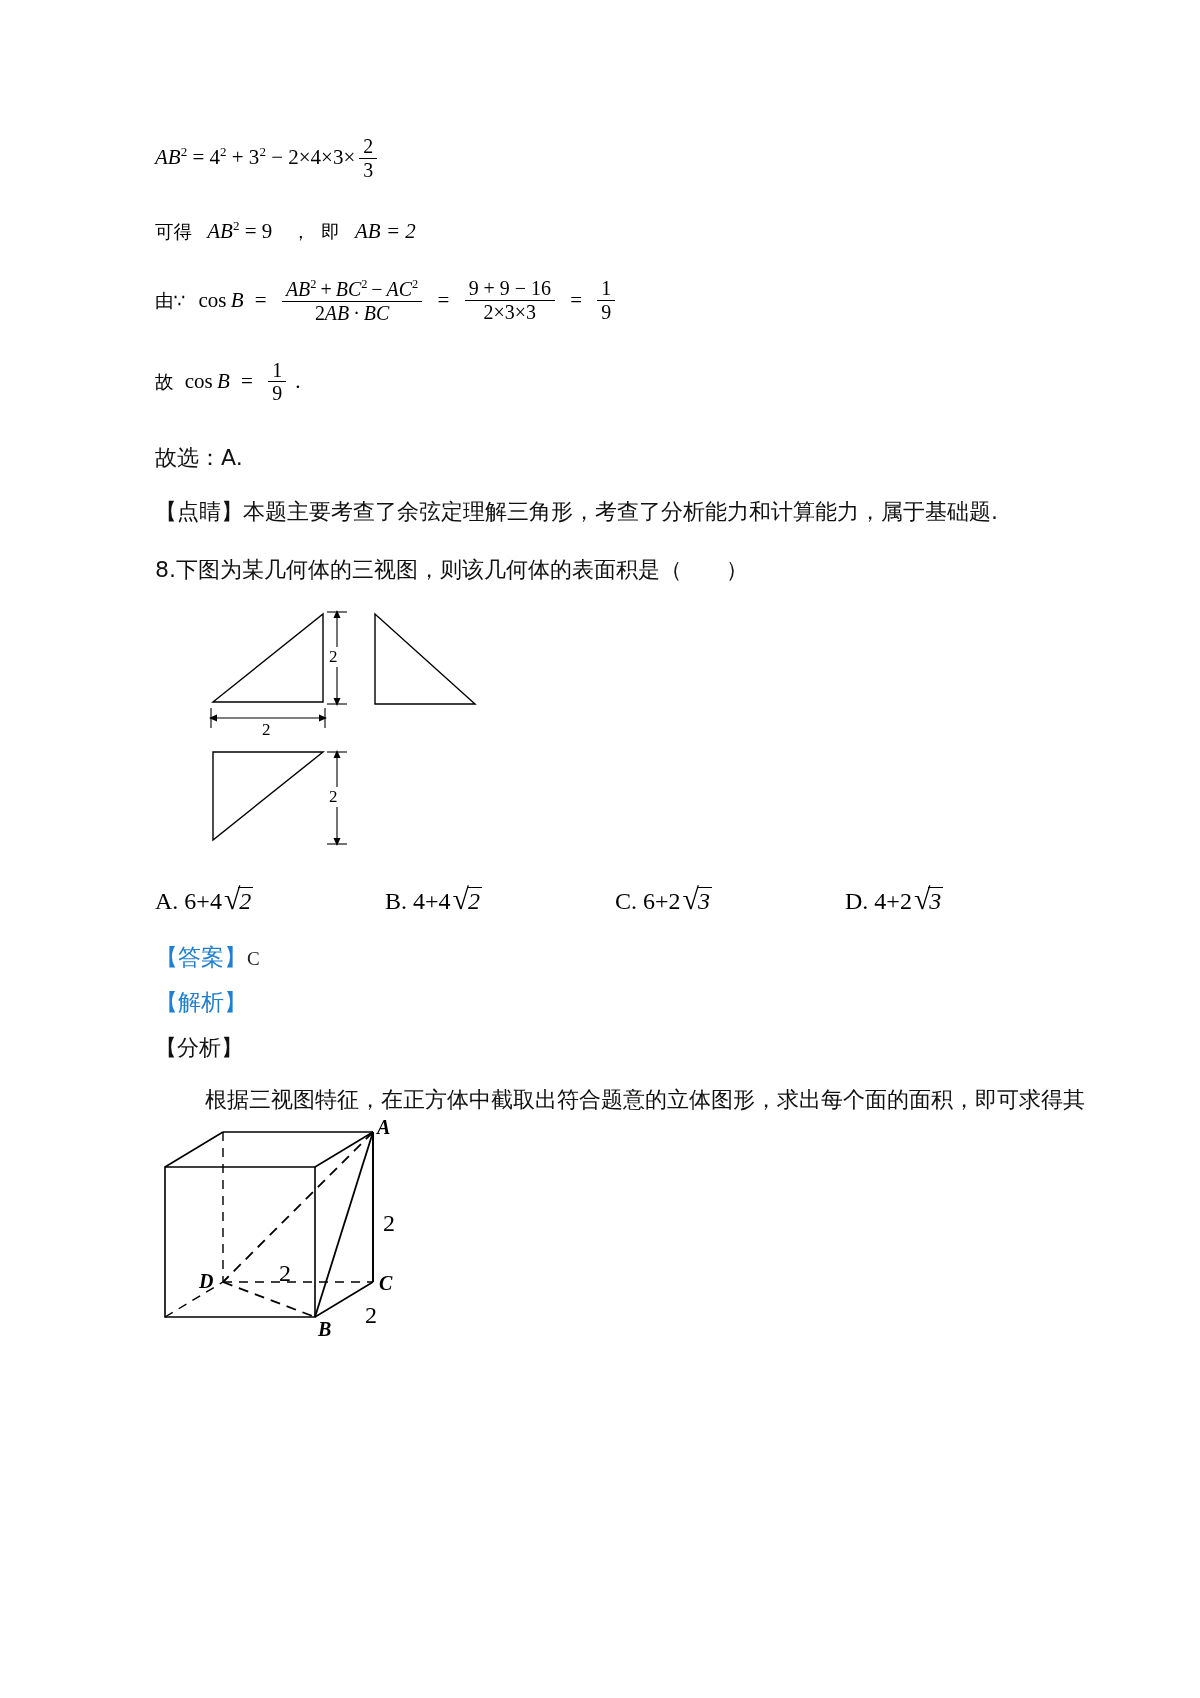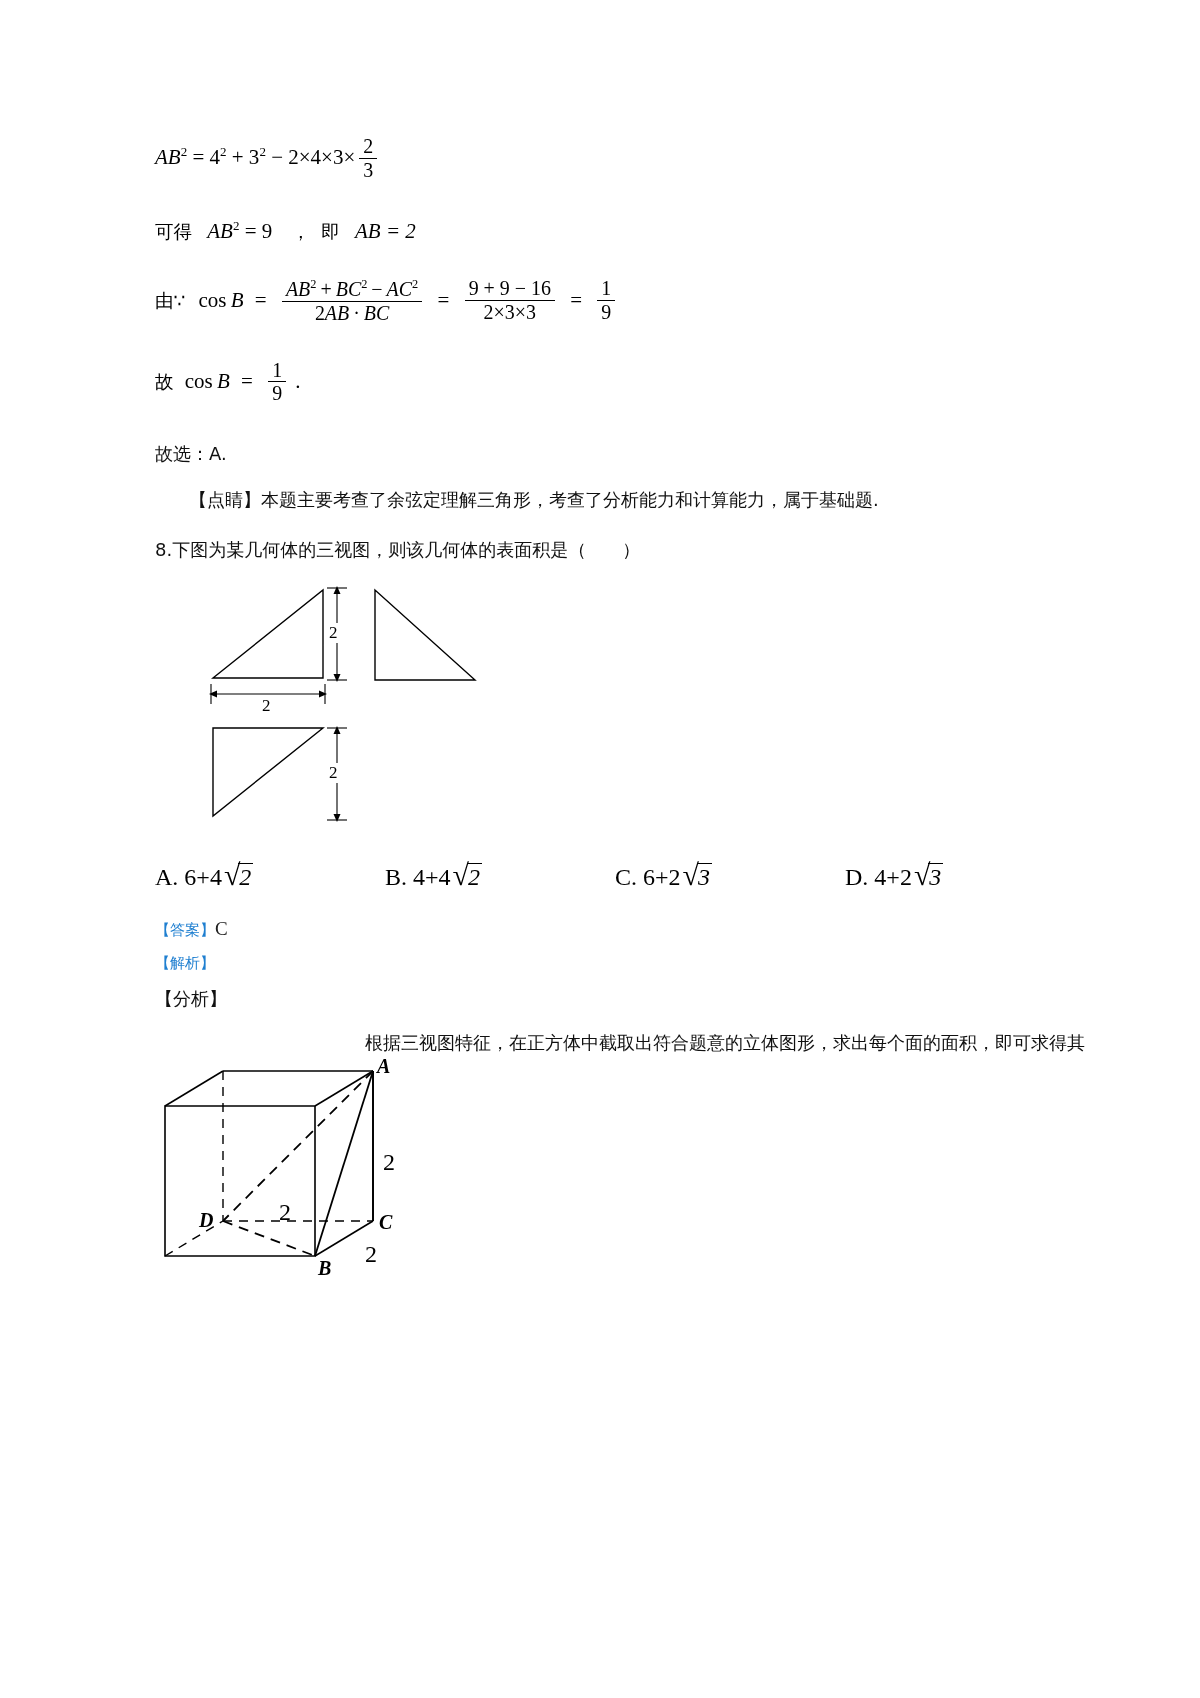--- a/index.html
+++ b/index.html
@@ -61,21 +61,21 @@
     padding: 0 4px;
     border-bottom: 1.3px solid #000;
   }
   .frac .den {
     display: block;
     padding: 0 4px;
   }
   .blue {
     color: #1f7fd0;
     font-family: Liberation Sans, sans-serif;
-    font-size: 15px;
+    font-size: 23px;
   }
   .ansval {
     color: #222;
     font-family: "Liberation Serif", serif;
     font-size: 19px;
   }
 
   
   .figure-views {
     position: relative;
@@ -111,21 +111,21 @@
   }
   .sqrt-sym { font-size: 1.25em; }
   .sqrt-body {
     border-top: 1.2px solid #000;
     padding: 0 2px 0 1px;
     margin-left: -2px;
     font-style: italic;
   }
   .para {
     font-family: "DejaVu Sans", "Liberation Sans", sans-serif;
-    font-size: 18px;
+    font-size: 22px;
     line-height: 2.0;
     color: #111;
   }
   svg { display: block; }
 </style>
 </head>
 <body>
 
 <div class="page">
   <div class="content">
@@ -169,21 +169,21 @@
       <span class="up" style="margin:0 6px;">=</span>
       <span class="frac up">
         <span class="num">1</span>
         <span class="den">9</span>
       </span>
       <span class="up">.</span>
     </div>
 
     <div class="para" style="margin-top:30px;">故选：A.</div>
 
-    <div class="para" style="margin-top:10px;margin-left:34px;">【点睛】本题主要考查了余弦定理解三角形，考查了分析能力和计算能力，属于基础题.</div>
+    <div class="para" style="margin-top:10px;">【点睛】本题主要考查了余弦定理解三角形，考查了分析能力和计算能力，属于基础题.</div>
 
     <div class="para" style="margin-top:14px;">8.下图为某几何体的三视图，则该几何体的表面积是（　　）</div>
 
     <div class="figure-views">
       <svg width="470" height="290" viewBox="0 0 470 290">
 
         <polygon points="38,110 148,110 148,22" fill="none" stroke="#000" stroke-width="1.4"></polygon>
 
         <line x1="162" y1="20" x2="162" y2="112" stroke="#000" stroke-width="1.1"></line>
         <polygon points="162,18 158.5,26 165.5,26" fill="#000"></polygon>

